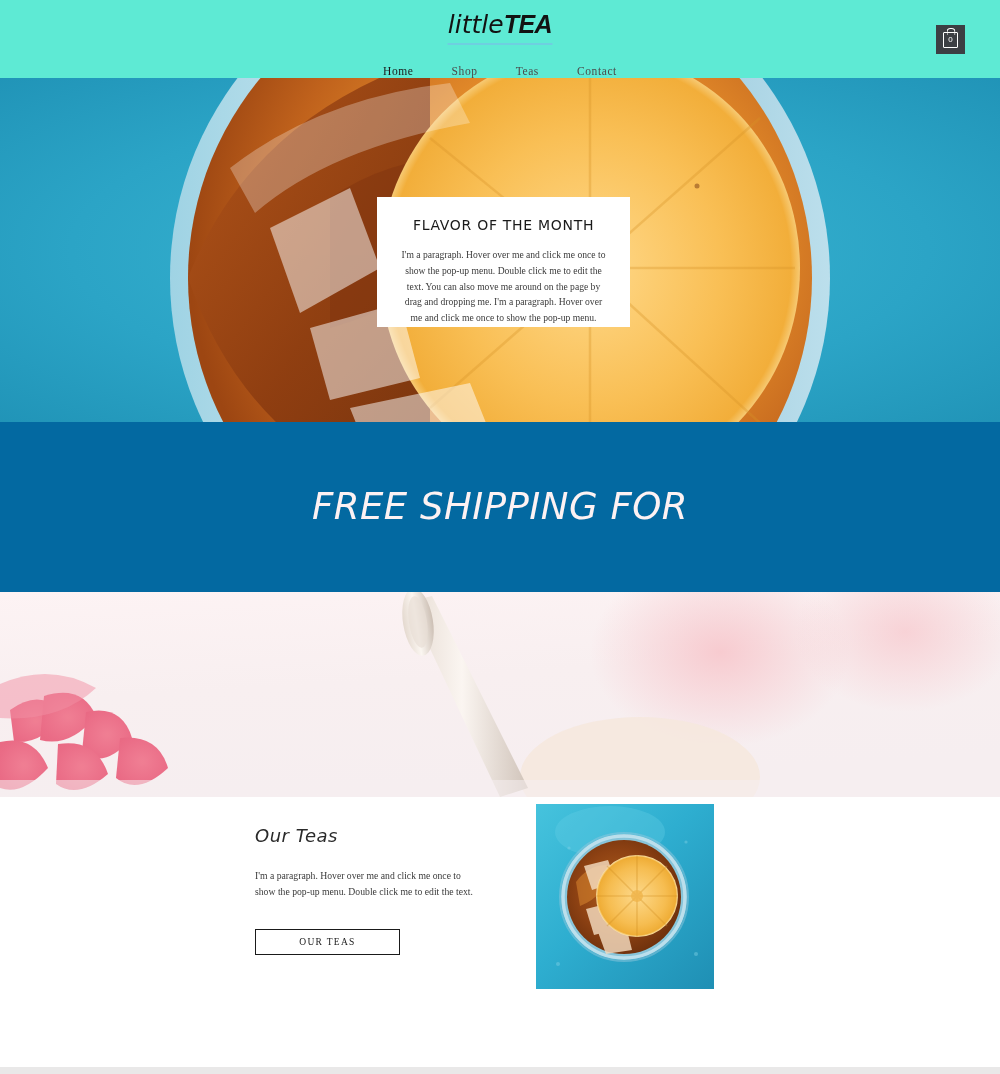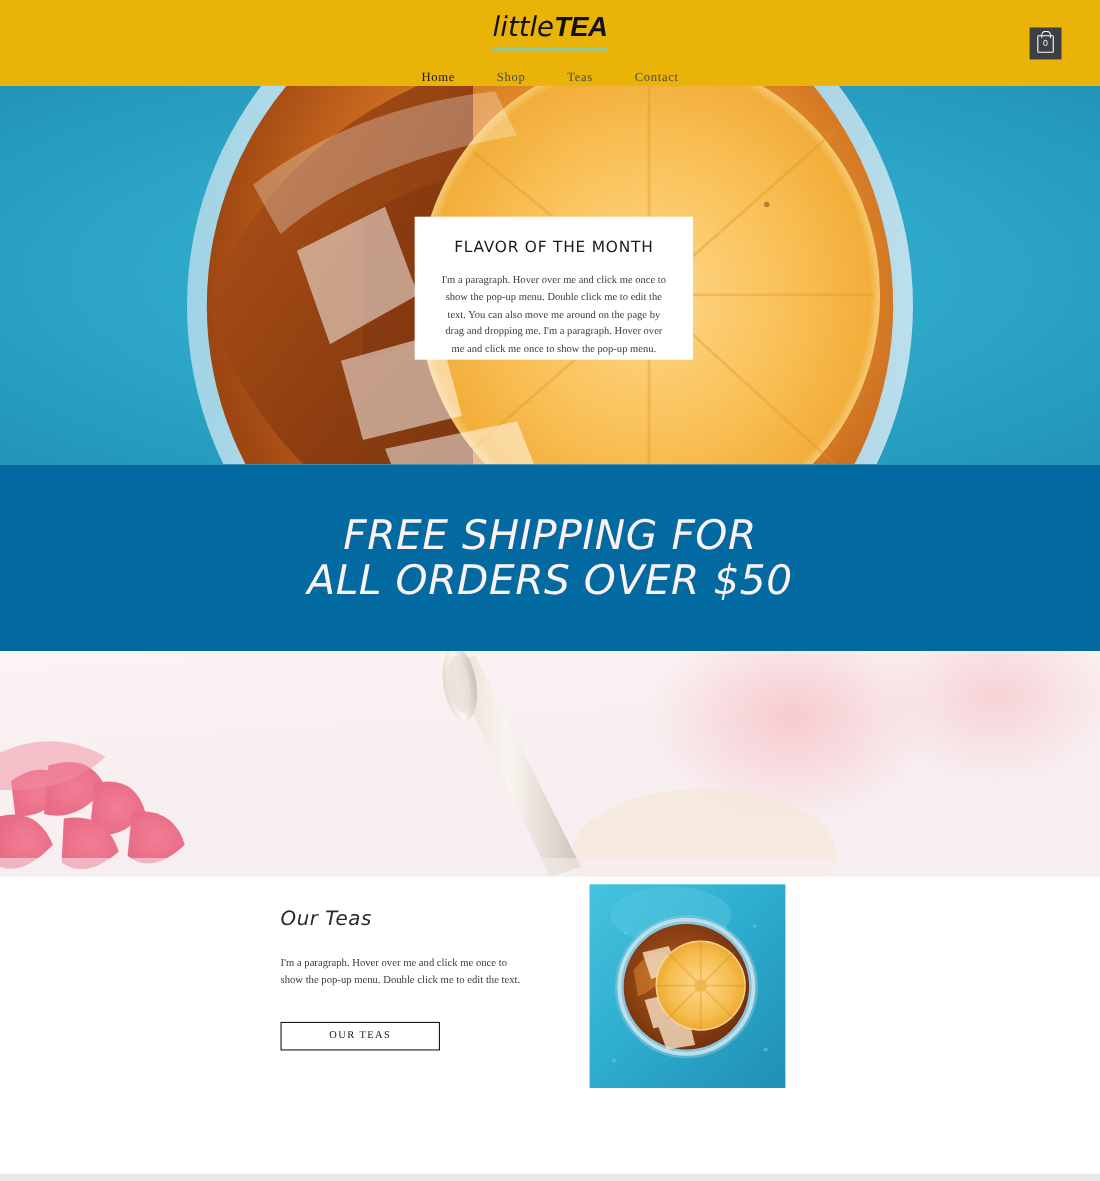--- a/index.html
+++ b/index.html
@@ -9,21 +9,21 @@
     background: #ffffff;
     font-family: "Liberation Sans", sans-serif;
     overflow: hidden;
   }
 
   
   .header {
     position: relative;
     width: 1000px;
     height: 78px;
-    background: #eab308;
+    background: #5eead4;
   }
   .logo-wrap {
     position: absolute;
     left: 50%;
     transform: translateX(-50%);
     top: 12px;
     text-align: center;
   }
   .logo {
     font-size: 25px;
@@ -331,21 +331,20 @@
 
   <div class="hero-card">
     <div class="hero-card-title">FLAVOR OF THE MONTH</div>
     <div class="hero-card-body">I'm a paragraph. Hover over me and click me once to show the pop-up menu. Double click me to edit the text. You can also move me around on the page by drag and dropping me. I'm a paragraph. Hover over me and click me once to show the pop-up menu.</div>
   </div>
 </div>
 
 <div class="banner">
   <div class="banner-text">
     <div>FREE SHIPPING FOR</div>
-    <div>ALL ORDERS OVER $50</div>
   </div>
 </div>
 
 <div class="paleband">
   <svg width="1000" height="205" viewBox="0 0 1000 205" preserveAspectRatio="none" style="position:absolute;inset:0;">
     <defs>
       <linearGradient id="pbg" x1="0" y1="0" x2="0.3" y2="1">
         <stop offset="0%" stop-color="#fdf3f4"></stop>
         <stop offset="50%" stop-color="#f8eff0"></stop>
         <stop offset="100%" stop-color="#f6eef0"></stop>

